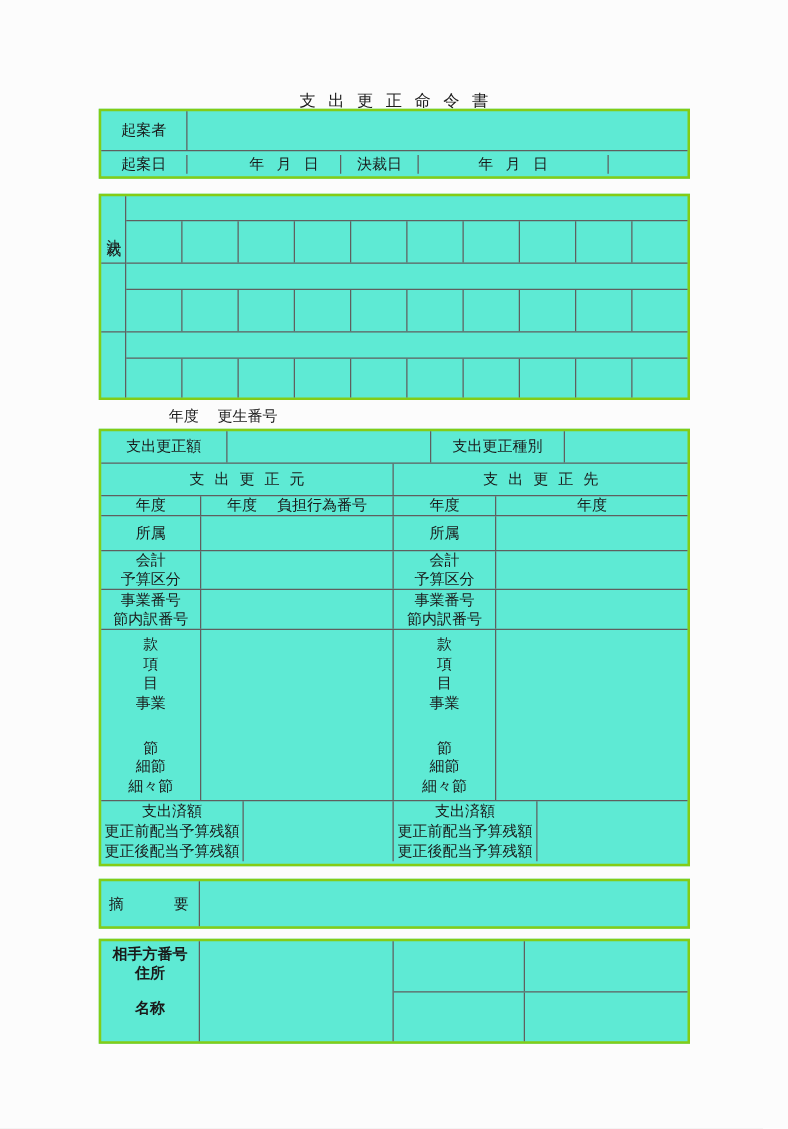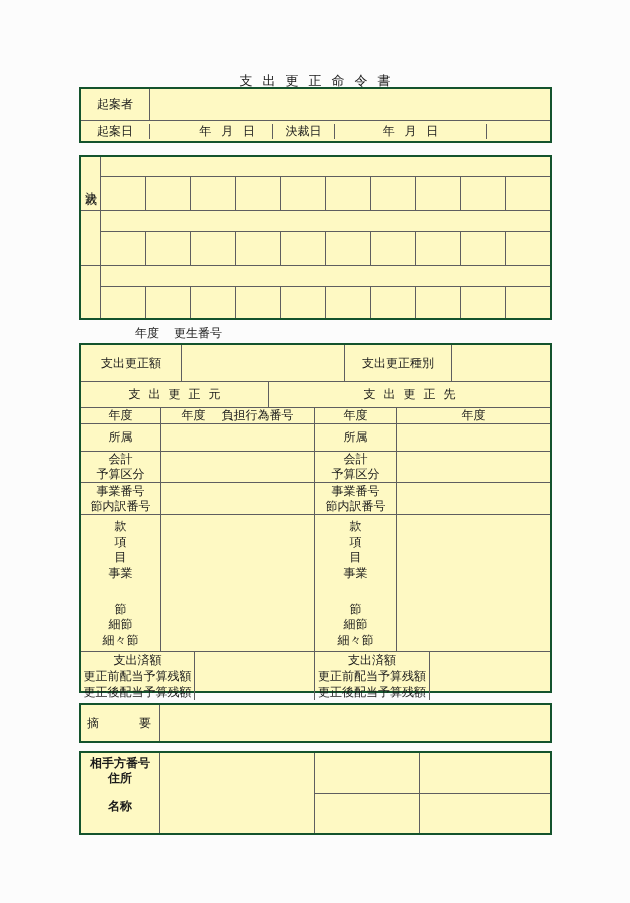--- a/index.html
+++ b/index.html
@@ -8,22 +8,22 @@
     position:relative;
     width:630px; height:903px;
     background:#fcfcfc;
     font-family:"DejaVu Serif","Liberation Serif",serif;
     color:#1a1a1a;
     overflow:hidden;
   }
   .abs { position:absolute; }
   .tbl {
     position:absolute;
-    border:2px solid #14532d;
-    background:#fef9c3;
+    border:2px solid #84cc16;
+    background:#5eead4;
   }
   .row { display:flex; width:100%; }
   .cell {
     display:flex; align-items:center; justify-content:center;
     font-size:12px; line-height:15px; text-align:center;
     overflow:hidden;
   }
   .br { border-right:1px solid #5f5f5f; }
   .bb { border-bottom:1px solid #5f5f5f; }
   .pre { white-space:pre-line;text-align:center; }
@@ -126,29 +126,29 @@
     </div>
   </div>
 
   <div class="abs fiscal" style="left:135px; top:325px;">
     <span>年度</span>
     <span>更生番号</span>
   </div>
 
   <div class="tbl" style="left:79px; top:343px; width:473px; height:350px;">
 
-    <div class="row bb" style="height:37px;">
+    <div class="row bb" style="height:26px;">
       <div class="cell br" style="width:101px;">支出更正額</div>
       <div class="cell br" style="width:163px;"></div>
       <div class="cell br" style="width:107px;">支出更正種別</div>
       <div class="cell" style="flex:1;"></div>
     </div>
 
     <div class="row bb" style="height:26px;">
-      <div class="cell br spaced" style="width:188px;">支出更正元</div>
+      <div class="cell br spaced" style="width:234px;">支出更正元</div>
       <div class="cell spaced" style="flex:1;">支出更正先</div>
     </div>
 
     <div class="row bb" style="height:16px; line-height:14px;">
       <div class="cell br" style="width:80px;">年度</div>
       <div class="cell br" style="width:154px; gap:16px;">
         <span>年度</span>
         <span>負担行為番号</span>
       </div>
       <div class="cell br" style="width:82px;">年度</div>

